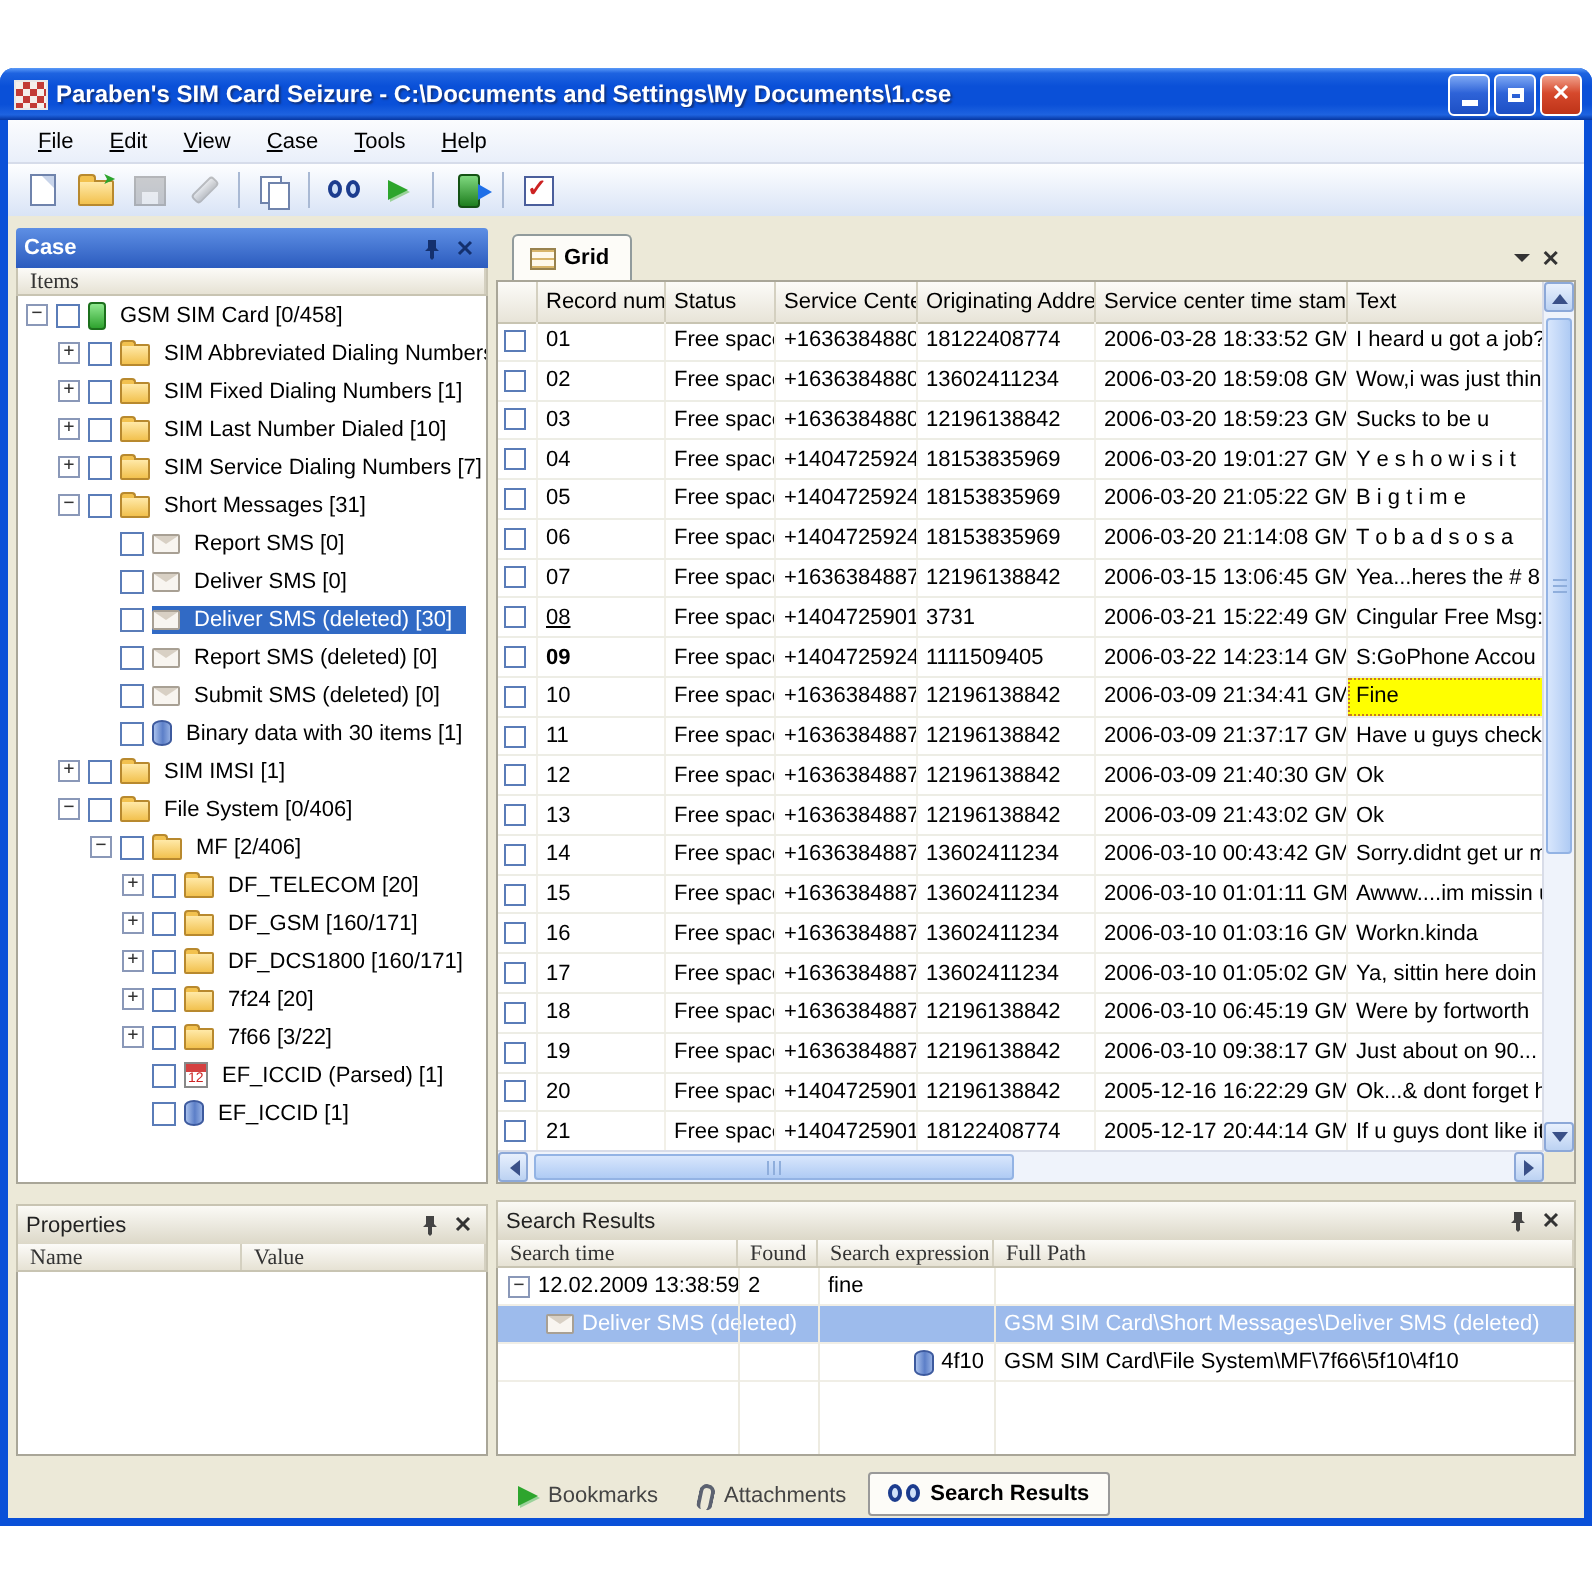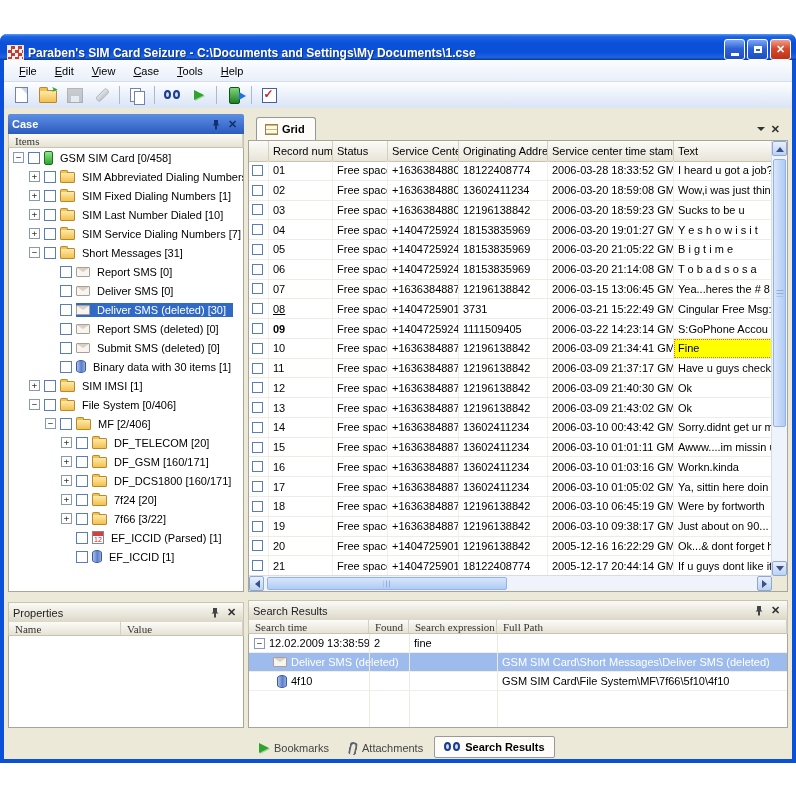--- a/index.html
+++ b/index.html
@@ -4,21 +4,21 @@
 <style>
   html,body{margin:0;padding:0;}
   .page{position:relative;width:796px;height:796px;background:#fff;overflow:hidden;
         font-family:"Liberation Sans",sans-serif;font-size:11px;color:#000;}
   .window{position:absolute;left:0;top:34px;width:796px;height:729px;box-sizing:border-box;
         background:#ECE9D8;border-left:4px solid #0A50D8;border-right:4px solid #0A50D8;
         border-bottom:4px solid #0A50D8;border-radius:7px 7px 0 0;}
   
   .titlebar{position:absolute;left:-4px;top:0;width:796px;height:26px;border-radius:7px 7px 0 0;
         background:linear-gradient(180deg,#5A9AF8 0%,#1E63E0 10%,#0A50D8 35%,#0A50D8 70%,#1E63E0 90%,#0636A0 100%);
-        display:flex;align-items:flex-end;padding:0 4px;box-sizing:border-box;}
+        display:flex;align-items:center;padding:0 4px;box-sizing:border-box;}
   .app-ico{width:15px;height:13px;margin:0 4px 0 3px;border:1px solid #E8E8E8;
         background:conic-gradient(#C23B35 90deg,#F4EFEA 90deg 180deg,#C23B35 180deg 270deg,#F4EFEA 270deg);
         background-size:7px 7px;flex:0 0 auto;}
   .title-text{flex:1;color:#fff;font-weight:bold;font-size:12px;white-space:nowrap;overflow:hidden;
         text-shadow:1px 1px 1px #12337E;}
   .tb-buttons{display:flex;gap:2px;margin-right:1px;}
   .wbtn{width:21px;height:21px;border-radius:3px;border:1px solid #fff;box-sizing:border-box;
         background:linear-gradient(180deg,#7DA8F4,#2E63D8 45%,#1D4FC4);color:#fff;font-size:10px;
         display:flex;align-items:center;justify-content:center;line-height:1;}
   .wbtn.close{background:linear-gradient(180deg,#F0A18C,#D6492C 45%,#BE3318);font-size:11px;font-weight:bold;}
@@ -728,21 +728,21 @@
                 <div class="sc" style="width: 120px;"><span class="expander" style="margin-right: 4px;">−</span>12.02.2009 13:38:59</div>
                 <div class="sc" style="width: 40px;">2</div>
                 <div class="sc" style="width: 88px;">fine</div>
                 <div class="sc" style="flex: 1 1 0%;"></div>
               </div>
               <div class="srow sel">
                 <div class="sc" style="width: 248px; padding-left: 24px;"><span class="ti ti-envelope"></span>Deliver SMS (deleted)</div>
                 <div class="sc" style="flex: 1 1 0%;">GSM SIM Card\Short Messages\Deliver SMS (deleted)</div>
               </div>
               <div class="srow">
-                <div class="sc" style="width: 248px; padding-left: 28px;"><span class="ti ti-db"></span>4f10</div>
+                <div class="sc" style="width: 248px; padding-left: 28px; justify-content: flex-end;"><span class="ti ti-db"></span>4f10</div>
                 <div class="sc" style="flex: 1 1 0%;">GSM SIM Card\File System\MF\7f66\5f10\4f10</div>
               </div>
             </div>
         </div>
 
         <div class="btabs" id="btabs" style="left:2px;top:622px;">
             <div class="btab">
               <span class="ico-greenarrow"></span>
               <span>Bookmarks</span>
             </div>

